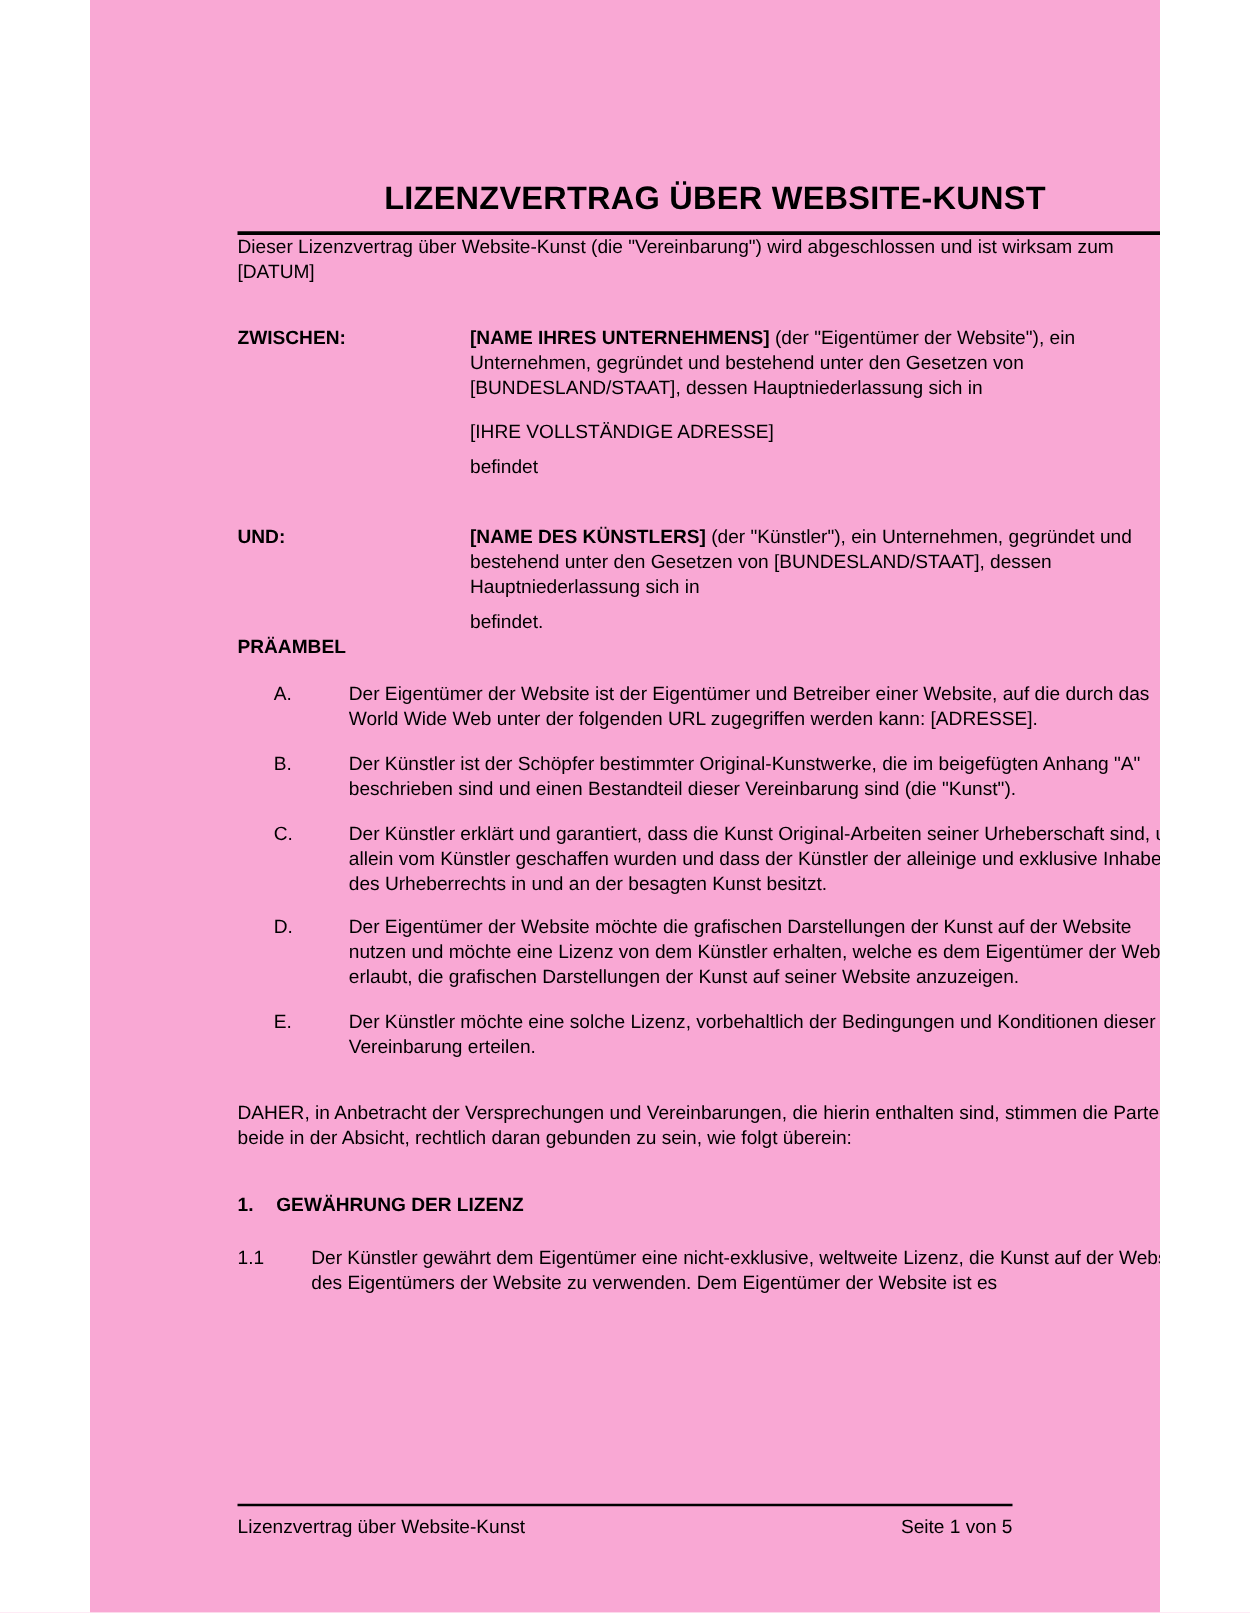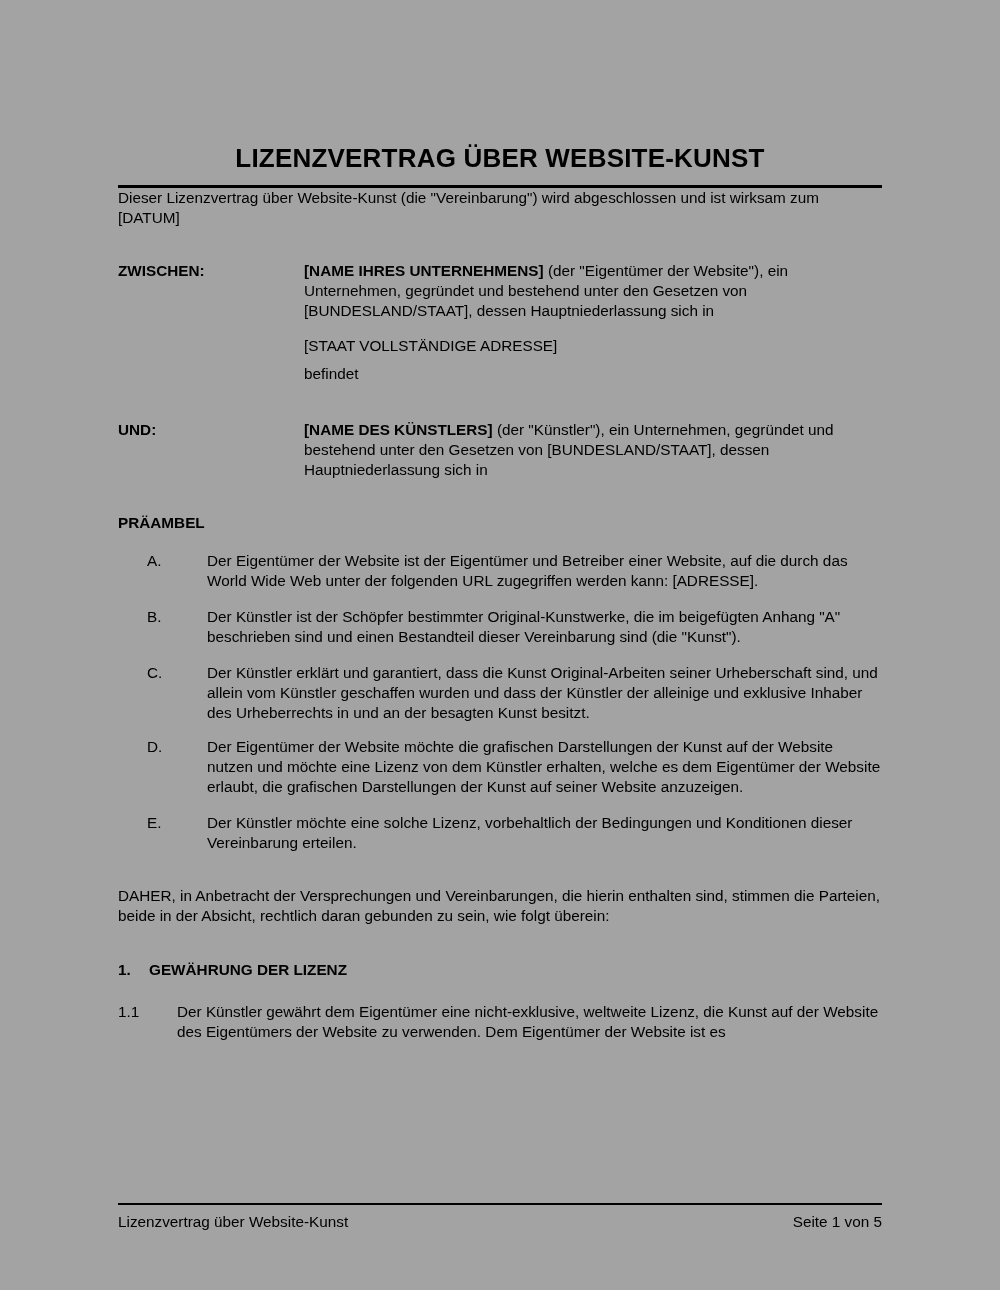--- a/index.html
+++ b/index.html
@@ -1,22 +1,22 @@
 <!DOCTYPE html>
 <html><head>
 <meta charset="utf-8">
 <style>
   * { margin: 0; padding: 0; box-sizing: border-box; }
   html, body { background: #ffffff; }
   .page {
     position: relative;
-    width: 1000px;
+    width: 856px;
     height: 1290px;
     margin: 0 auto;
-    background: #a3a3a3;
+    background: #f9a8d4;
     font-family: "Liberation Sans", sans-serif;
     font-size: 15.3px;
     line-height: 20px;
     color: #000000;
     overflow: hidden;
   }
   .content { position: absolute; left: 118px; width: 764px; top: 0; }
 
   .doc-title {
     margin-top: 144px;
@@ -31,21 +31,21 @@
   .intro { }
 
   .party { display: flex; }
   .party-between { margin-top: 33px; }
   .party-and { margin-top: 36px; }
   .party-label { width: 186px; flex: none; font-weight: 700; }
   .party-body { flex: 1; }
   .party-address { margin-top: 15px; }
   .party-suffix { margin-top: 8px; }
 
-  .preamble-heading { margin-top: 33px; font-weight: 700; }
+  .preamble-heading { font-weight: 700; }
   .pre-item { display: flex; margin-top: 16px; }
   .pre-item-a { margin-top: 18px; }
   .pre-item-d { margin-top: 14px; }
   .pre-marker { margin-left: 29px; width: 60px; flex: none; }
   .pre-text { flex: 1; }
 
   .therefore { margin-top: 33px; }
 
   .sec-heading { display: flex; margin-top: 34px; font-weight: 700; }
   .sec-num { width: 31px; flex: none; }
@@ -66,29 +66,30 @@
 
     <div class="doc-title">LIZENZVERTRAG ÜBER WEBSITE-KUNST</div>
     <div class="title-rule"></div>
 
     <p class="intro">Dieser Lizenzvertrag über Website-Kunst (die "Vereinbarung") wird abgeschlossen und ist wirksam zum [DATUM]</p>
 
     <div class="party party-between">
       <div class="party-label">ZWISCHEN:</div>
       <div class="party-body">
         <p><b>[NAME IHRES UNTERNEHMENS]</b><span> (der "Eigentümer der Website"), ein Unternehmen, gegründet und bestehend unter den Gesetzen von [BUNDESLAND/STAAT], dessen Hauptniederlassung sich in</span></p>
-        <p class="party-address">[STAAT VOLLSTÄNDIGE ADRESSE]</p>
+        <p class="party-address">[IHRE VOLLSTÄNDIGE ADRESSE]</p>
         <p class="party-suffix">befindet</p>
       </div>
     </div>
 
     <div class="party party-and">
       <div class="party-label">UND:</div>
       <div class="party-body">
         <p><b>[NAME DES KÜNSTLERS]</b><span> (der "Künstler"), ein Unternehmen, gegründet und bestehend unter den Gesetzen von [BUNDESLAND/STAAT], dessen Hauptniederlassung sich in</span></p>
+        <p class="party-suffix">befindet.</p>
       </div>
     </div>
 
     <div class="preamble-heading">PRÄAMBEL</div>
 
     <div class="pre-item pre-item-a">
       <div class="pre-marker">A.</div>
       <div class="pre-text">Der Eigentümer der Website ist der Eigentümer und Betreiber einer Website, auf die durch das World Wide Web unter der folgenden URL zugegriffen werden kann: [ADRESSE].</div>
     </div>
     <div class="pre-item">

